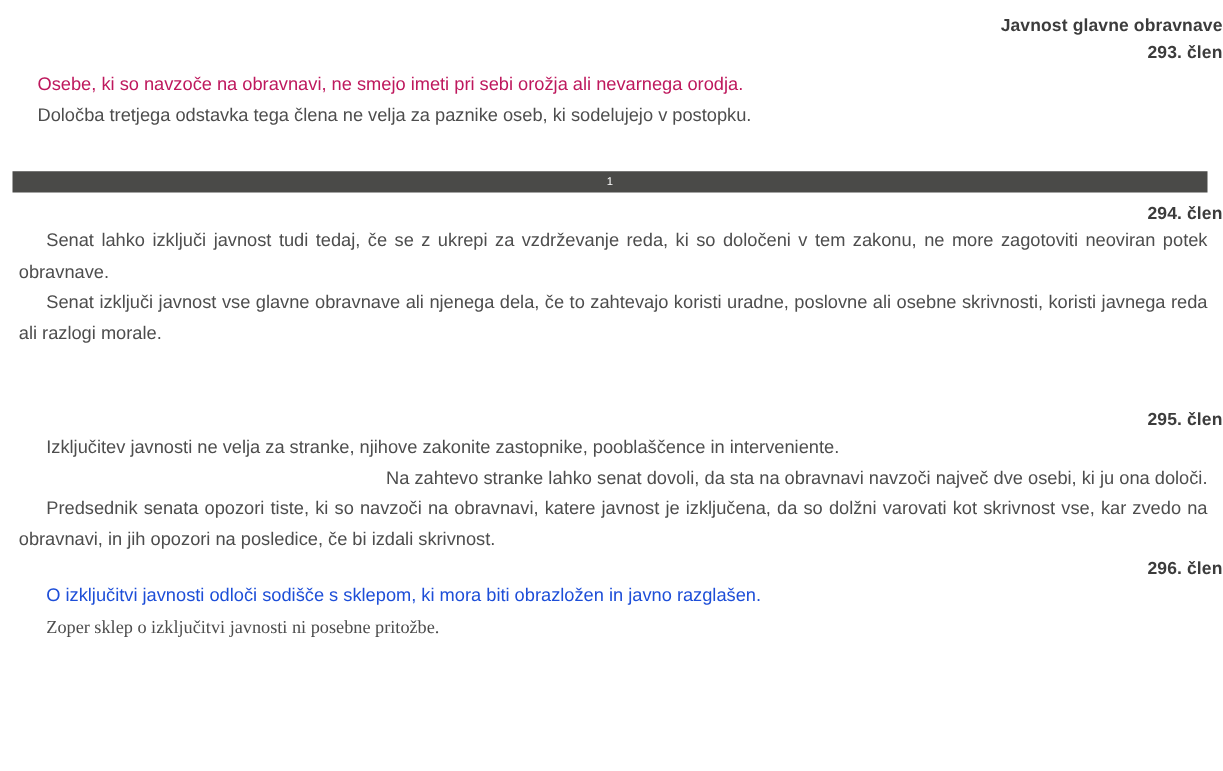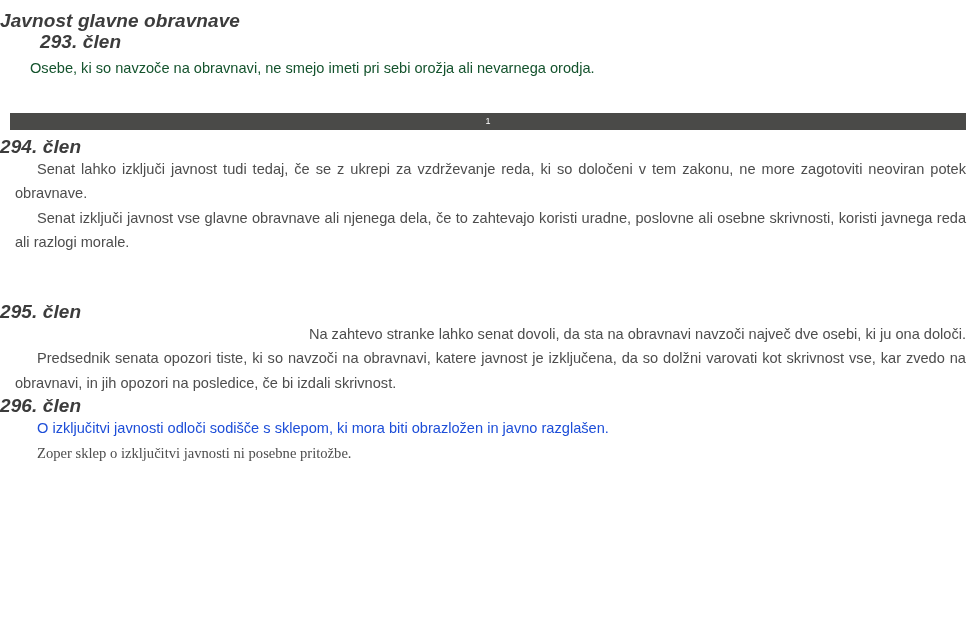--- a/index.html
+++ b/index.html
@@ -19,28 +19,27 @@
   .page {
     position: relative;
     width: 978px;
     height: 617px;
     box-sizing: border-box;
   }
 
   
   .doc-title,
   .article-heading {
-    text-align: left;
+    text-align: right;
     font-weight: bold;
     color: #3c3c3c;
-    font-size: 19px;
+    font-size: 14px;
     line-height: 21px;
     margin: 0;
     letter-spacing: 0.1px;
-    font-style: italic;
   }
   .doc-title { padding-top: 10px; }
   .article-heading-293 { margin-bottom: 4px; padding-left: 40px; }
 
   
   .body-block {
     padding: 0 12px 0 12px;
     box-sizing: border-box;
   }
   .para {
@@ -90,41 +89,43 @@
 </style>
 </head>
 <body style="background: rgb(255, 255, 255); color: rgb(77, 77, 77);">
 
 <div class="page">
 
   <div class="doc-title" style="color: rgb(60, 60, 60);">Javnost glavne obravnave</div>
   <div class="article-heading article-heading-293" style="color: rgb(60, 60, 60);">293. člen</div>
 
   <div class="body-block">
-    <p class="para para-flush" style="color: #14532d;">Osebe, ki so navzoče na obravnavi, ne smejo imeti pri sebi orožja ali nevarnega orodja.</p>
+    <p class="para para-flush" style="color: #be185d;">Osebe, ki so navzoče na obravnavi, ne smejo imeti pri sebi orožja ali nevarnega orodja.</p>
+    <p class="para para-flush" style="color: rgb(77, 77, 77);">Določba tretjega odstavka tega člena ne velja za paznike oseb, ki sodelujejo v postopku.</p>
   </div>
 
   <div class="spacer-bar-top"></div>
 
   <div class="page-break-bar" style="background: rgb(74, 74, 72);">
     <div class="page-number" style="color: rgb(255, 255, 255);">1</div>
   </div>
 
   <div class="spacer-bar-bottom"></div>
 
   <div class="article-heading" style="color: rgb(60, 60, 60);">294. člen</div>
   <div class="body-block">
     <p class="para para-just" style="color: rgb(77, 77, 77);">Senat lahko izključi javnost tudi tedaj, če se z ukrepi za vzdrževanje reda, ki so določeni v tem zakonu, ne more zagotoviti neoviran potek obravnave.</p>
     <p class="para para-just" style="color: rgb(77, 77, 77);">Senat izključi javnost vse glavne obravnave ali njenega dela, če to zahtevajo koristi uradne, poslovne ali osebne skrivnosti, koristi javnega reda ali razlogi morale.</p>
   </div>
 
   <div class="spacer-lg"></div>
 
   <div class="article-heading" style="color: rgb(60, 60, 60);">295. člen</div>
   <div class="body-block">
+    <p class="para para-single" style="color: rgb(77, 77, 77);">Izključitev javnosti ne velja za stranke, njihove zakonite zastopnike, pooblaščence in interveniente.</p>
     <p class="para para-single" style="color: rgb(77, 77, 77); text-align: right;">Na zahtevo stranke lahko senat dovoli, da sta na obravnavi navzoči največ dve osebi, ki ju ona določi.</p>
     <p class="para para-just" style="color: rgb(77, 77, 77);">Predsednik senata opozori tiste, ki so navzoči na obravnavi, katere javnost je izključena, da so dolžni varovati kot skrivnost vse, kar zvedo na obravnavi, in jih opozori na posledice, če bi izdali skrivnost.</p>
   </div>
 
   <div class="article-heading" style="color: rgb(60, 60, 60);">296. člen</div>
   <div class="body-block">
     <p class="para para-single" style="color: #1d4ed8;">O izključitvi javnosti odloči sodišče s sklepom, ki mora biti obrazložen in javno razglašen.</p>
     <p class="para para-single" style="color: rgb(77, 77, 77); font-family: Liberation Serif, serif;">Zoper sklep o izključitvi javnosti ni posebne pritožbe.</p>
   </div>
 

